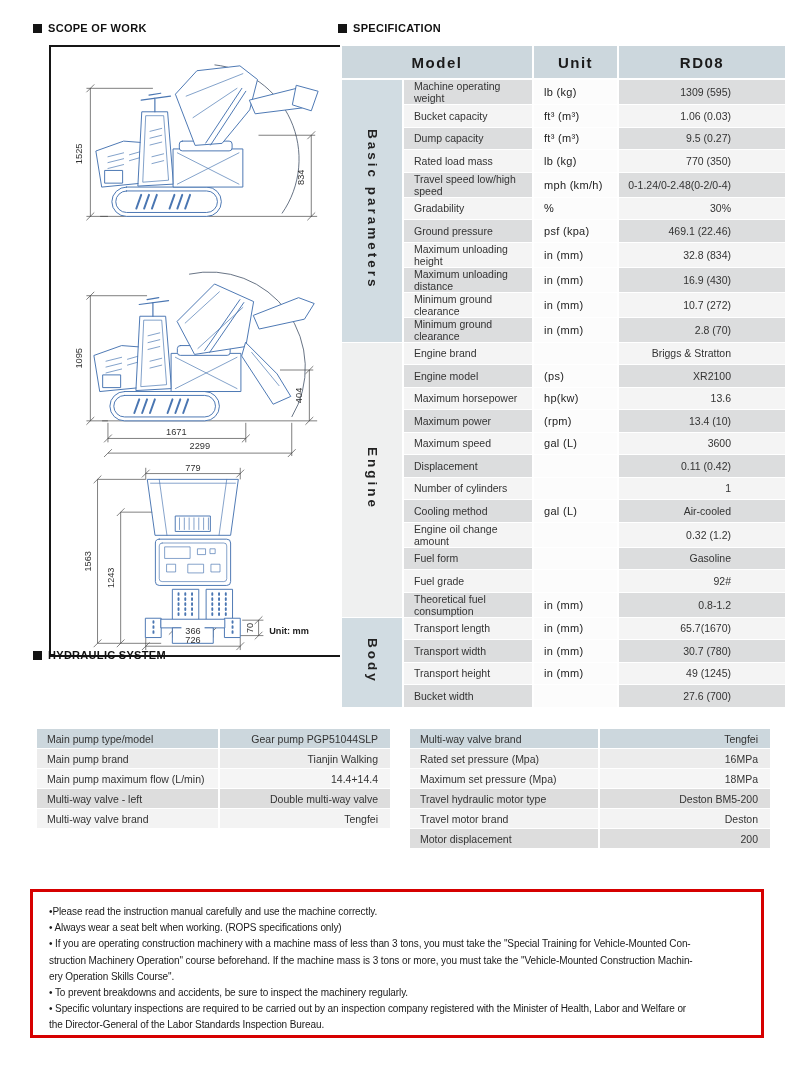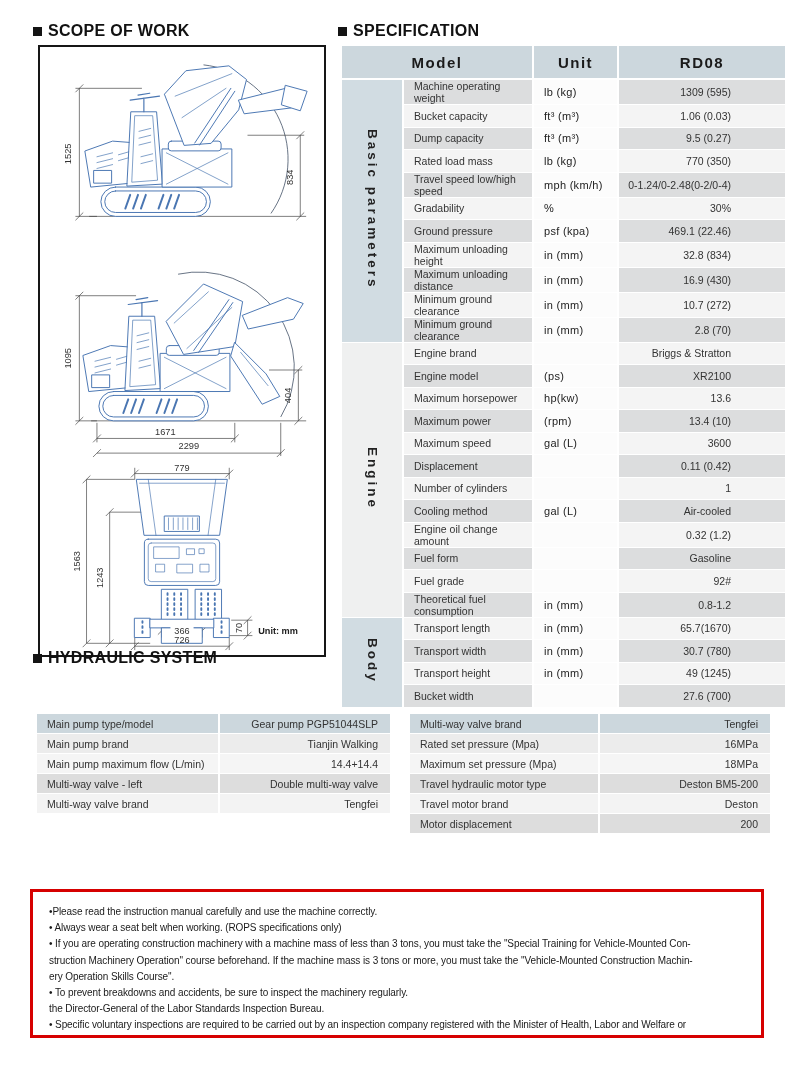--- a/index.html
+++ b/index.html
@@ -1,26 +1,26 @@
 <!DOCTYPE html>
 <html style="--header-bg: #ccd7dd; --group-bg: #d1dce2; --engine-group-bg: #eff0f0; --row-dark: #dcddde; --row-light: #f4f4f4; --unit-col-bg: #fcfcfc; --warning-border: #d60000; --drawing-blue: #4a76b2;"><head>
 <meta charset="utf-8">
 <style>
   html,body{margin:0;padding:0;background:#fff;}
   .page{position:relative;width:800px;height:1068px;background:#fff;
         font-family:"Liberation Sans",sans-serif;overflow:hidden;}
 
   
   .section-title{position:absolute;display:flex;align-items:center;gap:6px;
-    font-size:16px;font-weight:bold;color:#111;letter-spacing:.3px;}
+    font-size:11px;font-weight:bold;color:#111;letter-spacing:.3px;}
   .sq{width:9px;height:9px;background:#141414;display:inline-block;}
 
   
-  .scope-box{position:absolute;left:38px;top:45px;width:284px;height:608px;
-    border:2.5px solid #161616;background:#fff;}
+  .scope-box{position:absolute;left:49px;top:45px;width:284px;height:608px;
+    border:2.5px solid #161616;background:#fff;padding-left:46px;}
   .scope-box svg{position:absolute;left:0;}
   .drawing{stroke:var(--drawing-blue);fill:#fff;stroke-width:1;stroke-linejoin:round;stroke-linecap:round;}
   .thin{stroke-width:.7;fill:none;}
   .dimline{stroke:#444;stroke-width:.7;fill:none;}
   .arcline{stroke:#3d4d63;stroke-width:.8;fill:none;}
   .dimtext{font-size:9.5px;fill:#333;}
   .unitnote{font-size:9.5px;font-weight:bold;fill:#222;}
 
   
   .spec-table{position:absolute;left:340px;top:45px;width:445px;
@@ -36,21 +36,21 @@
   .spec-table td.value{text-align:right;padding-right:54px;}
   .spec-table td.dark{background:var(--row-dark);}
   .spec-table td.light{background:var(--row-light);}
   .group-cell{text-align:center;vertical-align:middle;}
   .group-cell.blue{background:var(--group-bg);}
   .group-cell.gray{background:var(--engine-group-bg);}
   .vlabel{writing-mode:vertical-rl;font-weight:bold;font-size:13.5px;
     letter-spacing:3px;color:#222;white-space:nowrap;}
 
   
-  .hydro{position:absolute;top:713px;border-collapse:collapse;table-layout:fixed;}
+  .hydro{position:absolute;top:728px;border-collapse:collapse;table-layout:fixed;}
   .hydro td{height:19px;font-size:10.5px;color:#333;padding:0;
     border:1px solid #fff;border-left-width:2px;border-right-width:2px;}
   .hydro td.hlabel{padding-left:10px;}
   .hydro td.hvalue{text-align:right;padding-right:12px;}
   .hydro tr.h0 td{background:var(--header-bg);}
   .hydro tr.h1 td{background:#ececec;}
   .hydro tr.h2 td{background:#f5f5f5;}
   .hydro tr.h3 td{background:#dddddd;}
   .hydro tr.h4 td{background:#f3f3f3;}
   .hydro tr.h5 td{background:#dddddd;}
@@ -412,17 +412,17 @@
       </tbody>
   </table>
 
   <div class="warning">
       <div class="wline">•Please read the instruction manual carefully and use the machine correctly.</div>
       <div class="wline">• Always wear a seat belt when working. (ROPS specifications only)</div>
       <div class="wline">• If you are operating construction machinery with a machine mass of less than 3 tons, you must take the "Special Training for Vehicle-Mounted Con-</div>
       <div class="wline">struction Machinery Operation" course beforehand. If the machine mass is 3 tons or more, you must take the "Vehicle-Mounted Construction Machin-</div>
       <div class="wline">ery Operation Skills Course".</div>
       <div class="wline">• To prevent breakdowns and accidents, be sure to inspect the machinery regularly.</div>
+      <div class="wline">• Specific voluntary inspections are required to be carried out by an inspection company registered with the Minister of Health, Labor and Welfare or</div>
       <div class="wline">the Director-General of the Labor Standards Inspection Bureau.</div>
-      <div class="wline">• Specific voluntary inspections are required to be carried out by an inspection company registered with the Minister of Health, Labor and Welfare or</div>
     </div>
 
 </div>
 
 </body></html>

